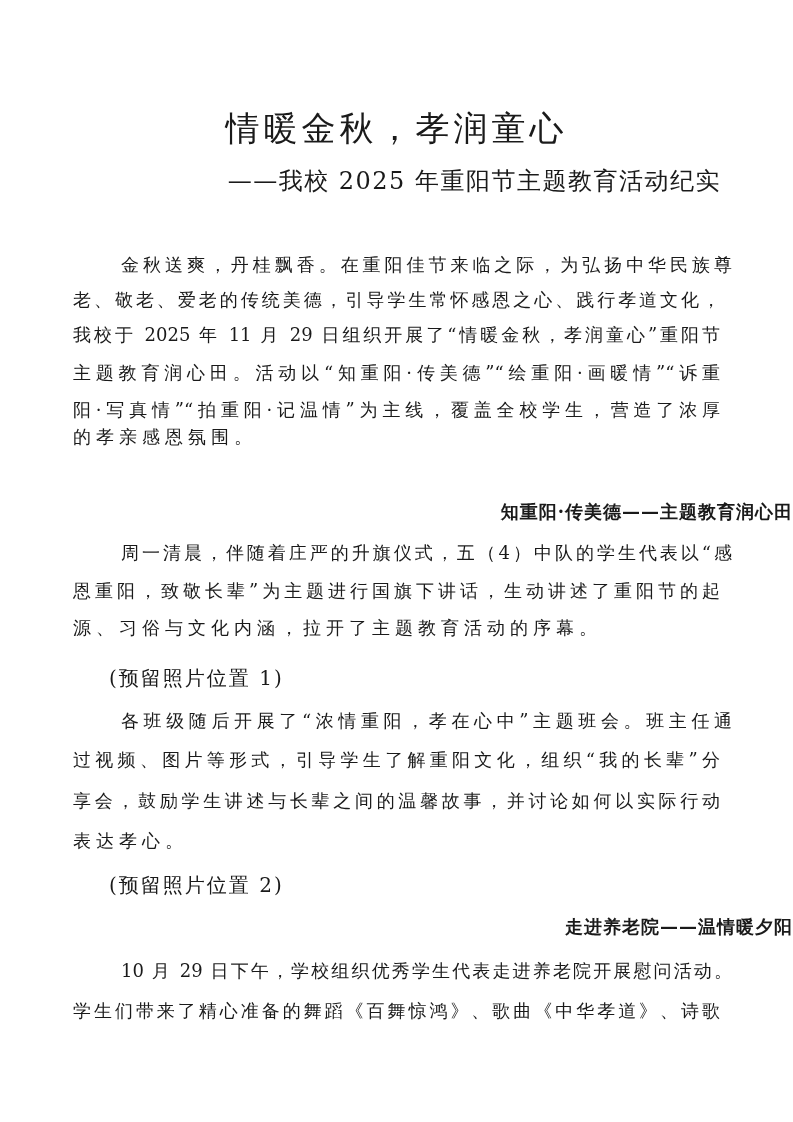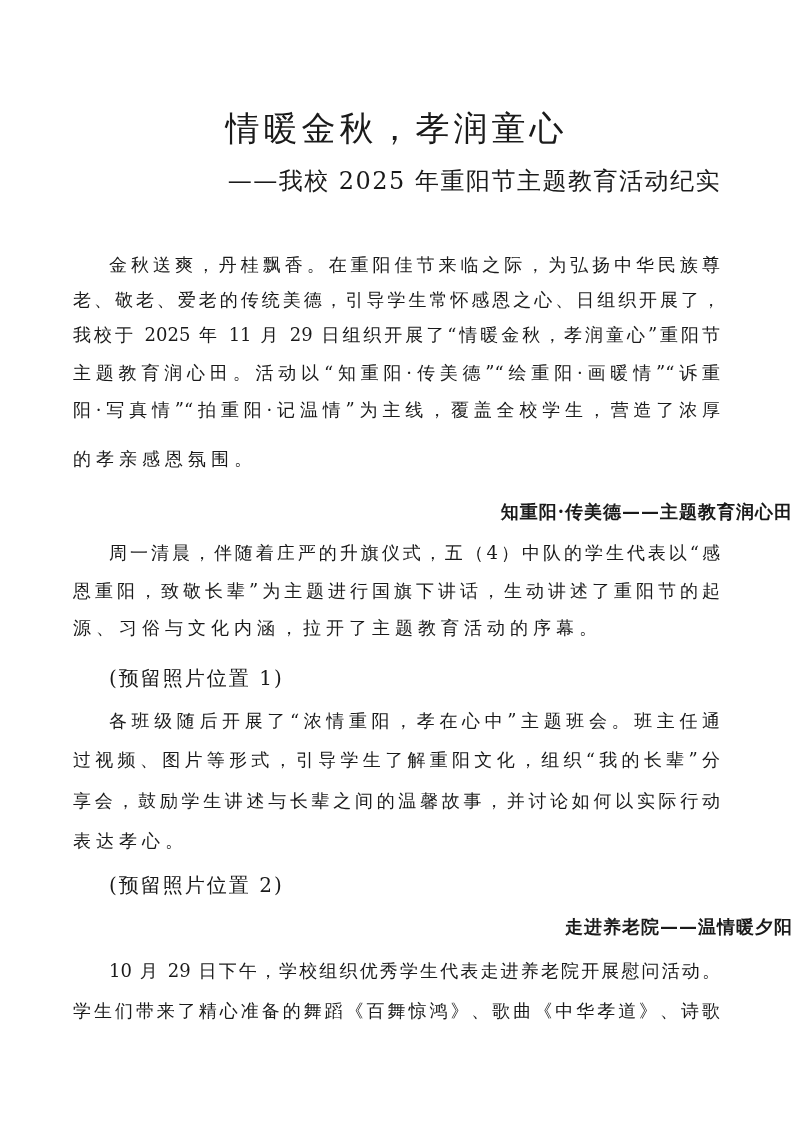--- a/index.html
+++ b/index.html
@@ -50,21 +50,21 @@
       white-space: nowrap;
       text-align: justify;
       text-align-last: justify;
       margin: 0;
     }
     .line.last {
       text-align-last: left;
       letter-spacing: 5px;
     }
     .line.indent {
-      left: 109px;
+      left: 121px;
       width: 611px;
     }
     .heading {
       position: absolute;
       left: 0; width: 793px;
       text-align: right;
       font-size: 18px;
       line-height: 30px;
       font-weight: bold;
       letter-spacing: 1px;
@@ -82,25 +82,25 @@
 </head>
 <body>
 
 <div class="page">
 
   <h1 class="title">情暖金秋，孝润童心</h1>
   <p class="subtitle">——我校 2025 年重阳节主题教育活动纪实</p>
 
   <div>
     <p class="line indent" style="top:250px">金秋送爽，丹桂飘香。在重阳佳节来临之际，为弘扬中华民族尊</p>
-    <p class="line" style="top:285px">老、敬老、爱老的传统美德，引导学生常怀感恩之心、日组织开展了，</p>
+    <p class="line" style="top:285px">老、敬老、爱老的传统美德，引导学生常怀感恩之心、践行孝道文化，</p>
     <p class="line" style="top:320px">我校于 2025 年 11 月 29 日组织开展了“情暖金秋，孝润童心”重阳节</p>
     <p class="line" style="top:358px">主题教育润心田。活动以“知重阳·传美德”“绘重阳·画暖情”“诉重</p>
     <p class="line" style="top:395px">阳·写真情”“拍重阳·记温情”为主线，覆盖全校学生，营造了浓厚</p>
-    <p class="line last" style="top:444px">的孝亲感恩氛围。</p>
+    <p class="line last" style="top:422px">的孝亲感恩氛围。</p>
   </div>
 
   <h2 class="heading" style="top:497px">知重阳·传美德——主题教育润心田</h2>
 
   <div>
     <p class="line indent" style="top:538px">周一清晨，伴随着庄严的升旗仪式，五（4）中队的学生代表以“感</p>
     <p class="line" style="top:576px">恩重阳，致敬长辈”为主题进行国旗下讲话，生动讲述了重阳节的起</p>
     <p class="line last" style="top:613px">源、习俗与文化内涵，拉开了主题教育活动的序幕。</p>
   </div>
 

